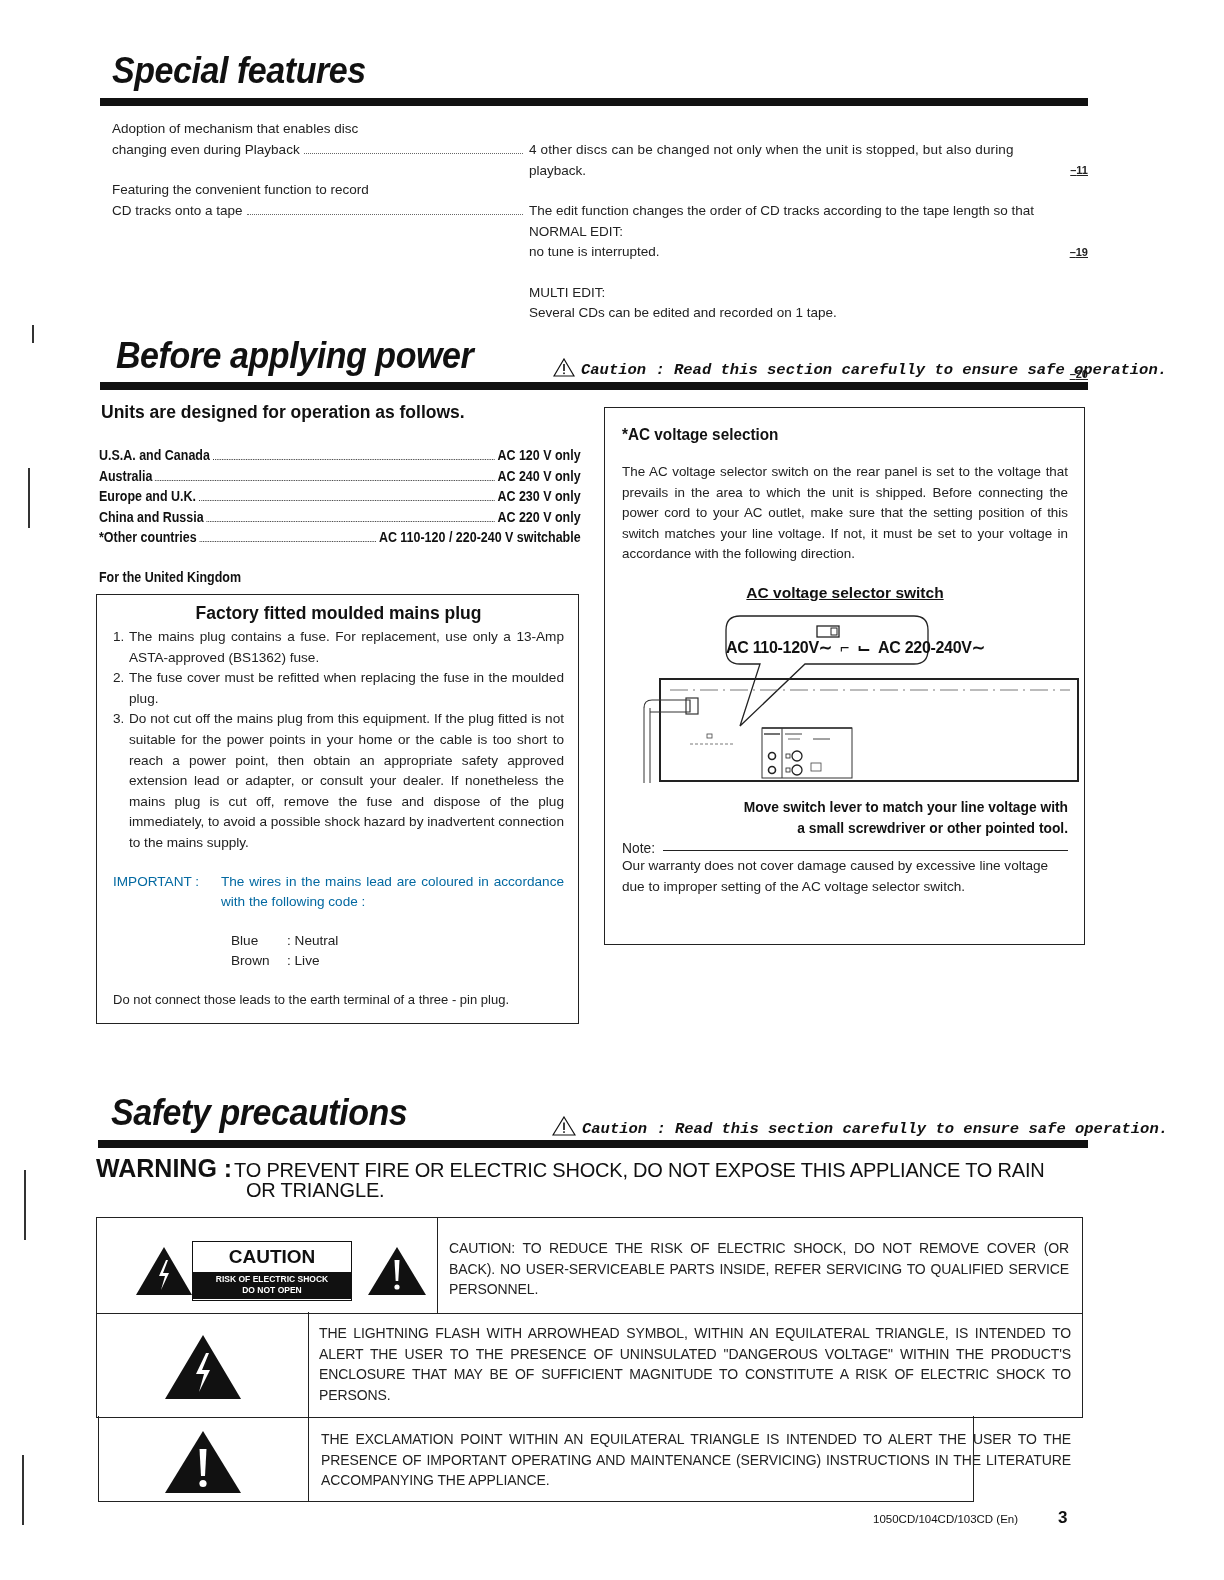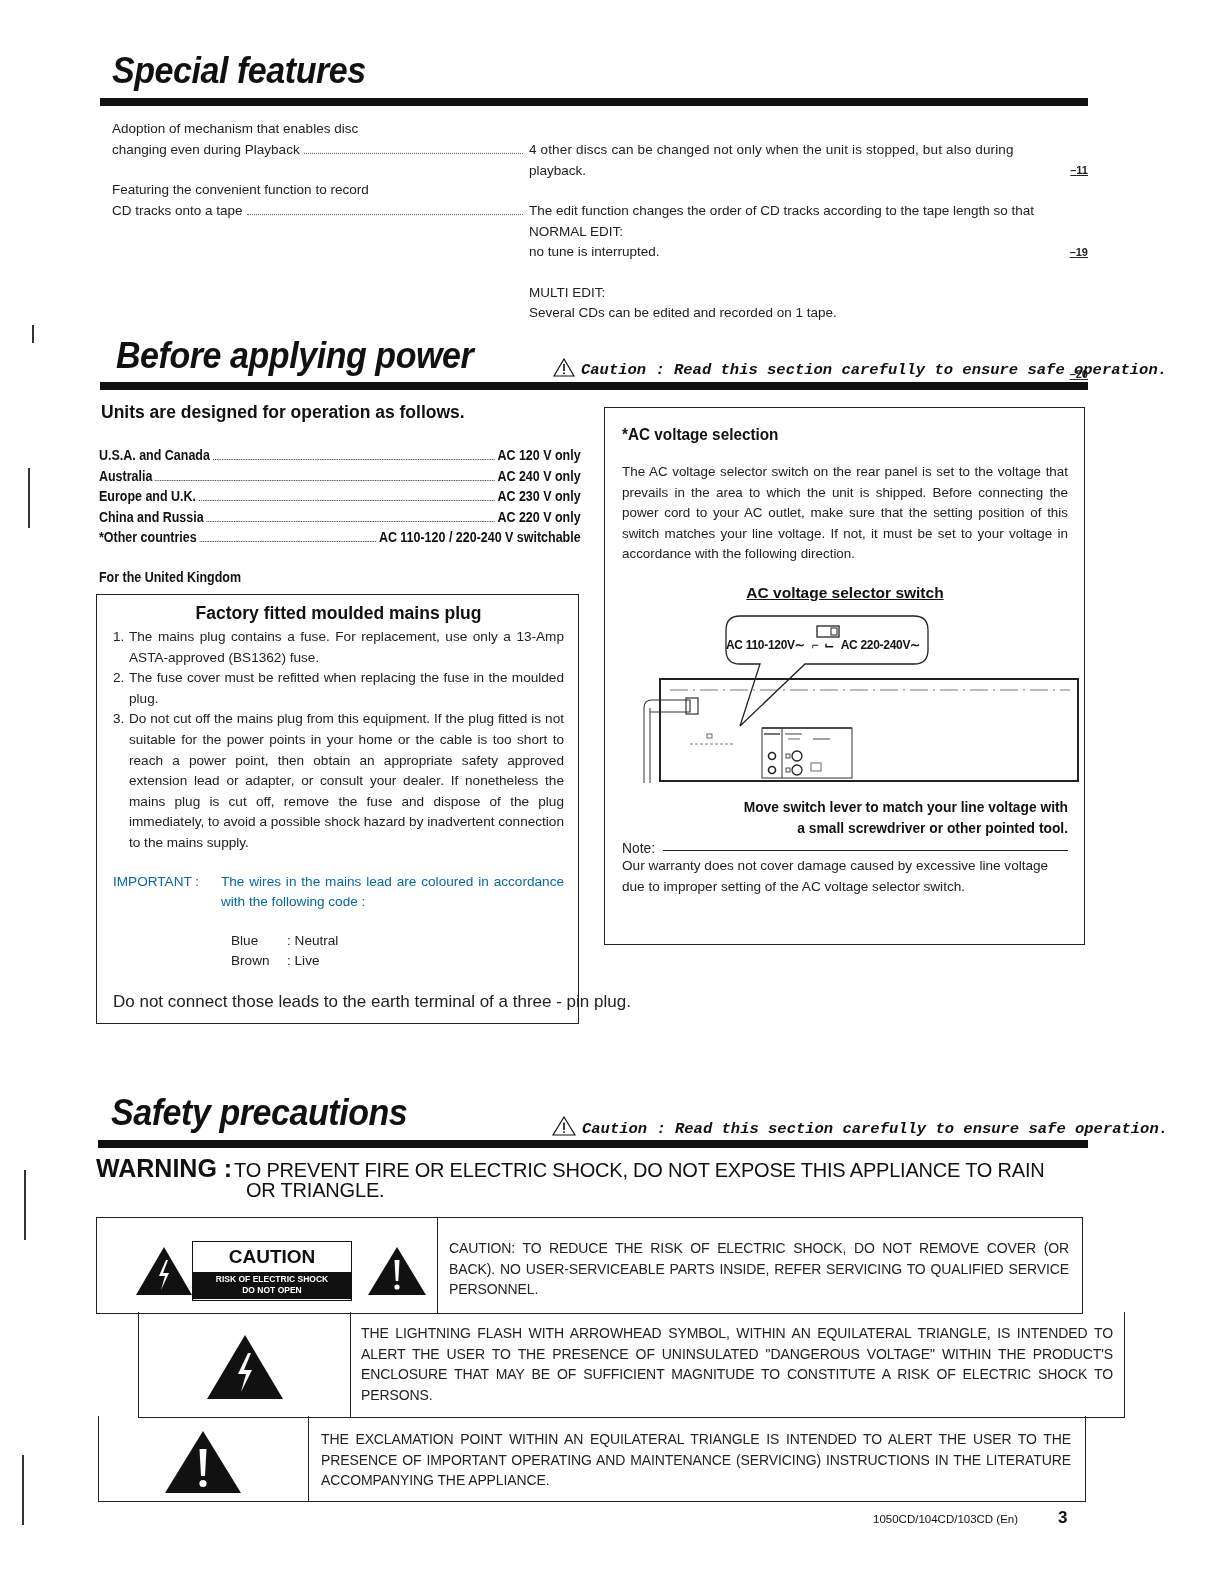--- a/index.html
+++ b/index.html
@@ -128,21 +128,21 @@
       </li>
   </ul>
   <div style="display:flex;margin-top:18px;font-size:13.6px;line-height:20.6px;color:#0369a1;">
     <span style="width:108px;flex:none;">IMPORTANT :</span>
     <span style="text-align:justify;">The wires in the mains lead are coloured in accordance with the following code :</span>
   </div>
   <div style="margin:18px 0 0 118px;font-size:13.6px;line-height:20.6px;color:#222;">
     <div><span style="display:inline-block;width:56px;">Blue</span>: <span>Neutral</span></div>
     <div><span style="display:inline-block;width:56px;">Brown</span>: <span>Live</span></div>
   </div>
-  <div style="margin-top:20px;font-size:17px;color:#222;white-space:nowrap;">Do not connect those leads to the earth terminal of a three - pin plug.</div>
+  <div style="margin-top:20px;font-size:13px;color:#222;white-space:nowrap;">Do not connect those leads to the earth terminal of a three - pin plug.</div>
 </div>
 
 <div class="abs box" style="left:604px;top:407px;width:481px;height:538px;padding:17px 16px 0 17px;">
   <div style="font-weight:bold;font-size:17px;transform:scaleX(0.9);transform-origin:left;">*AC voltage selection</div>
   <div style="margin-top:17px;font-size:13.4px;line-height:20.6px;color:#222;text-align:justify;">The AC voltage selector switch on the rear panel is set to the voltage that prevails in the area to which the unit is shipped.  Before connecting the power cord to your AC outlet, make sure that the setting position of this switch matches your line voltage.  If not, it must be set to your voltage in accordance with the following direction.</div>
   <div style="margin-top:19px;text-align:center;font-weight:bold;font-size:15.5px;text-decoration:underline;">AC voltage selector switch</div>
 
   <div style="position:relative;height:184px;margin-top:6px;">
     <svg width="450" height="184" viewBox="0 0 450 184" style="position:absolute;left:8px;top:0;">
 
@@ -168,21 +168,21 @@
       <circle cx="167" cy="148" r="5" fill="none" stroke="#222" stroke-width="1.3"></circle>
       <circle cx="167" cy="162" r="5" fill="none" stroke="#222" stroke-width="1.3"></circle>
       <rect x="156" y="146" width="4" height="4" fill="none" stroke="#222" stroke-width="0.8"></rect>
       <rect x="156" y="160" width="4" height="4" fill="none" stroke="#222" stroke-width="0.8"></rect>
       <line x1="134" y1="126" x2="150" y2="126" stroke="#444" stroke-width="1.5"></line>
       <line x1="155" y1="126" x2="172" y2="126" stroke="#444" stroke-width="1"></line>
       <line x1="158" y1="131" x2="170" y2="131" stroke="#444" stroke-width="0.8"></line>
       <line x1="183" y1="131" x2="200" y2="131" stroke="#444" stroke-width="1"></line>
       <rect x="181" y="155" width="10" height="8" fill="none" stroke="#444" stroke-width="0.8"></rect>
     </svg>
-    <div style="position:absolute;left:104px;top:30px;font-size:12px;font-weight:bold;white-space:nowrap;letter-spacing:-0.3px;">
+    <div style="position:absolute;left:104px;top:30px;font-size:16px;font-weight:bold;white-space:nowrap;letter-spacing:-0.3px;">
       <span>AC 110-120V∼</span>
       <span style="margin:0 4px;">⌐&nbsp;&nbsp;⌙</span>
       <span>AC 220-240V∼</span>
     </div>
   </div>
 
   <div style="margin:6px 0 0 48px;font-weight:bold;font-size:13.8px;line-height:20.6px;text-align:right;">
     <div>Move switch lever to match your line voltage with</div>
     <div>a small screwdriver or other pointed tool.</div>
   </div>
@@ -222,30 +222,30 @@
     </div>
   </div>
   <svg style="position:absolute;left:270px;top:28px;" width="60" height="50" viewBox="0 0 60 50">
     <path d="M30 1 L59 49 L1 49 Z" fill="#111"></path>
     <path d="M27.5 14 L32.5 14 L31.3 35 L28.7 35 Z" fill="#fff"></path>
     <circle cx="30" cy="41" r="2.6" fill="#fff"></circle>
   </svg>
   <div class="caps" style="position:absolute;left:352px;top:20px;width:620px;">CAUTION: TO REDUCE THE RISK OF ELECTRIC SHOCK, DO NOT REMOVE COVER (OR BACK). NO USER-SERVICEABLE PARTS INSIDE, REFER SERVICING TO QUALIFIED SERVICE PERSONNEL.</div>
 </div>
 
-<div class="abs box" style="left:96px;top:1312px;width:987px;height:106px;border-top:none;margin-left:42px;">
+<div class="abs box" style="left:96px;top:1312px;width:987px;height:106px;border-top:none;">
   <div style="position:absolute;left:211px;top:0;bottom:0;border-left:1.5px solid #222;"></div>
   <svg style="position:absolute;left:67px;top:22px;" width="78" height="66" viewBox="0 0 78 66">
     <path d="M39 1 L77 65 L1 65 Z" fill="#111"></path>
     <path d="M42 19 L32 40 L40 40 L35 58 L46 36 L38 36 L45 19 Z" fill="#fff"></path>
   </svg>
   <div class="caps" style="position:absolute;left:222px;top:11px;width:752px;">THE LIGHTNING FLASH WITH ARROWHEAD SYMBOL, WITHIN AN EQUILATERAL TRIANGLE, IS INTENDED TO ALERT THE USER TO THE PRESENCE OF UNINSULATED "DANGEROUS VOLTAGE" WITHIN THE PRODUCT'S ENCLOSURE THAT MAY BE OF SUFFICIENT MAGNITUDE TO CONSTITUTE A RISK OF ELECTRIC SHOCK TO PERSONS.</div>
 </div>
 
-<div class="abs box" style="left:98px;top:1416px;width:988px;height:86px;border-top:none;">
+<div class="abs box" style="left:98px;top:1416px;width:876px;height:86px;border-top:none;">
   <div style="position:absolute;left:209px;top:0;bottom:0;border-left:1.5px solid #222;"></div>
   <svg style="position:absolute;left:65px;top:14px;" width="78" height="64" viewBox="0 0 78 64">
     <path d="M39 1 L77 63 L1 63 Z" fill="#111"></path>
     <path d="M35.5 19 L42.5 19 L41 46 L37 46 Z" fill="#fff"></path>
     <circle cx="39" cy="53.5" r="3.6" fill="#fff"></circle>
   </svg>
   <div class="caps" style="position:absolute;left:222px;top:13px;width:750px;">THE EXCLAMATION POINT WITHIN AN EQUILATERAL TRIANGLE IS INTENDED TO ALERT THE USER TO THE PRESENCE OF IMPORTANT OPERATING AND MAINTENANCE (SERVICING) INSTRUCTIONS IN THE LITERATURE ACCOMPANYING THE APPLIANCE.</div>
 </div>
 
 <div class="abs" style="left:873px;top:1513px;font-size:11.5px;">1050CD/104CD/103CD (En)</div>

